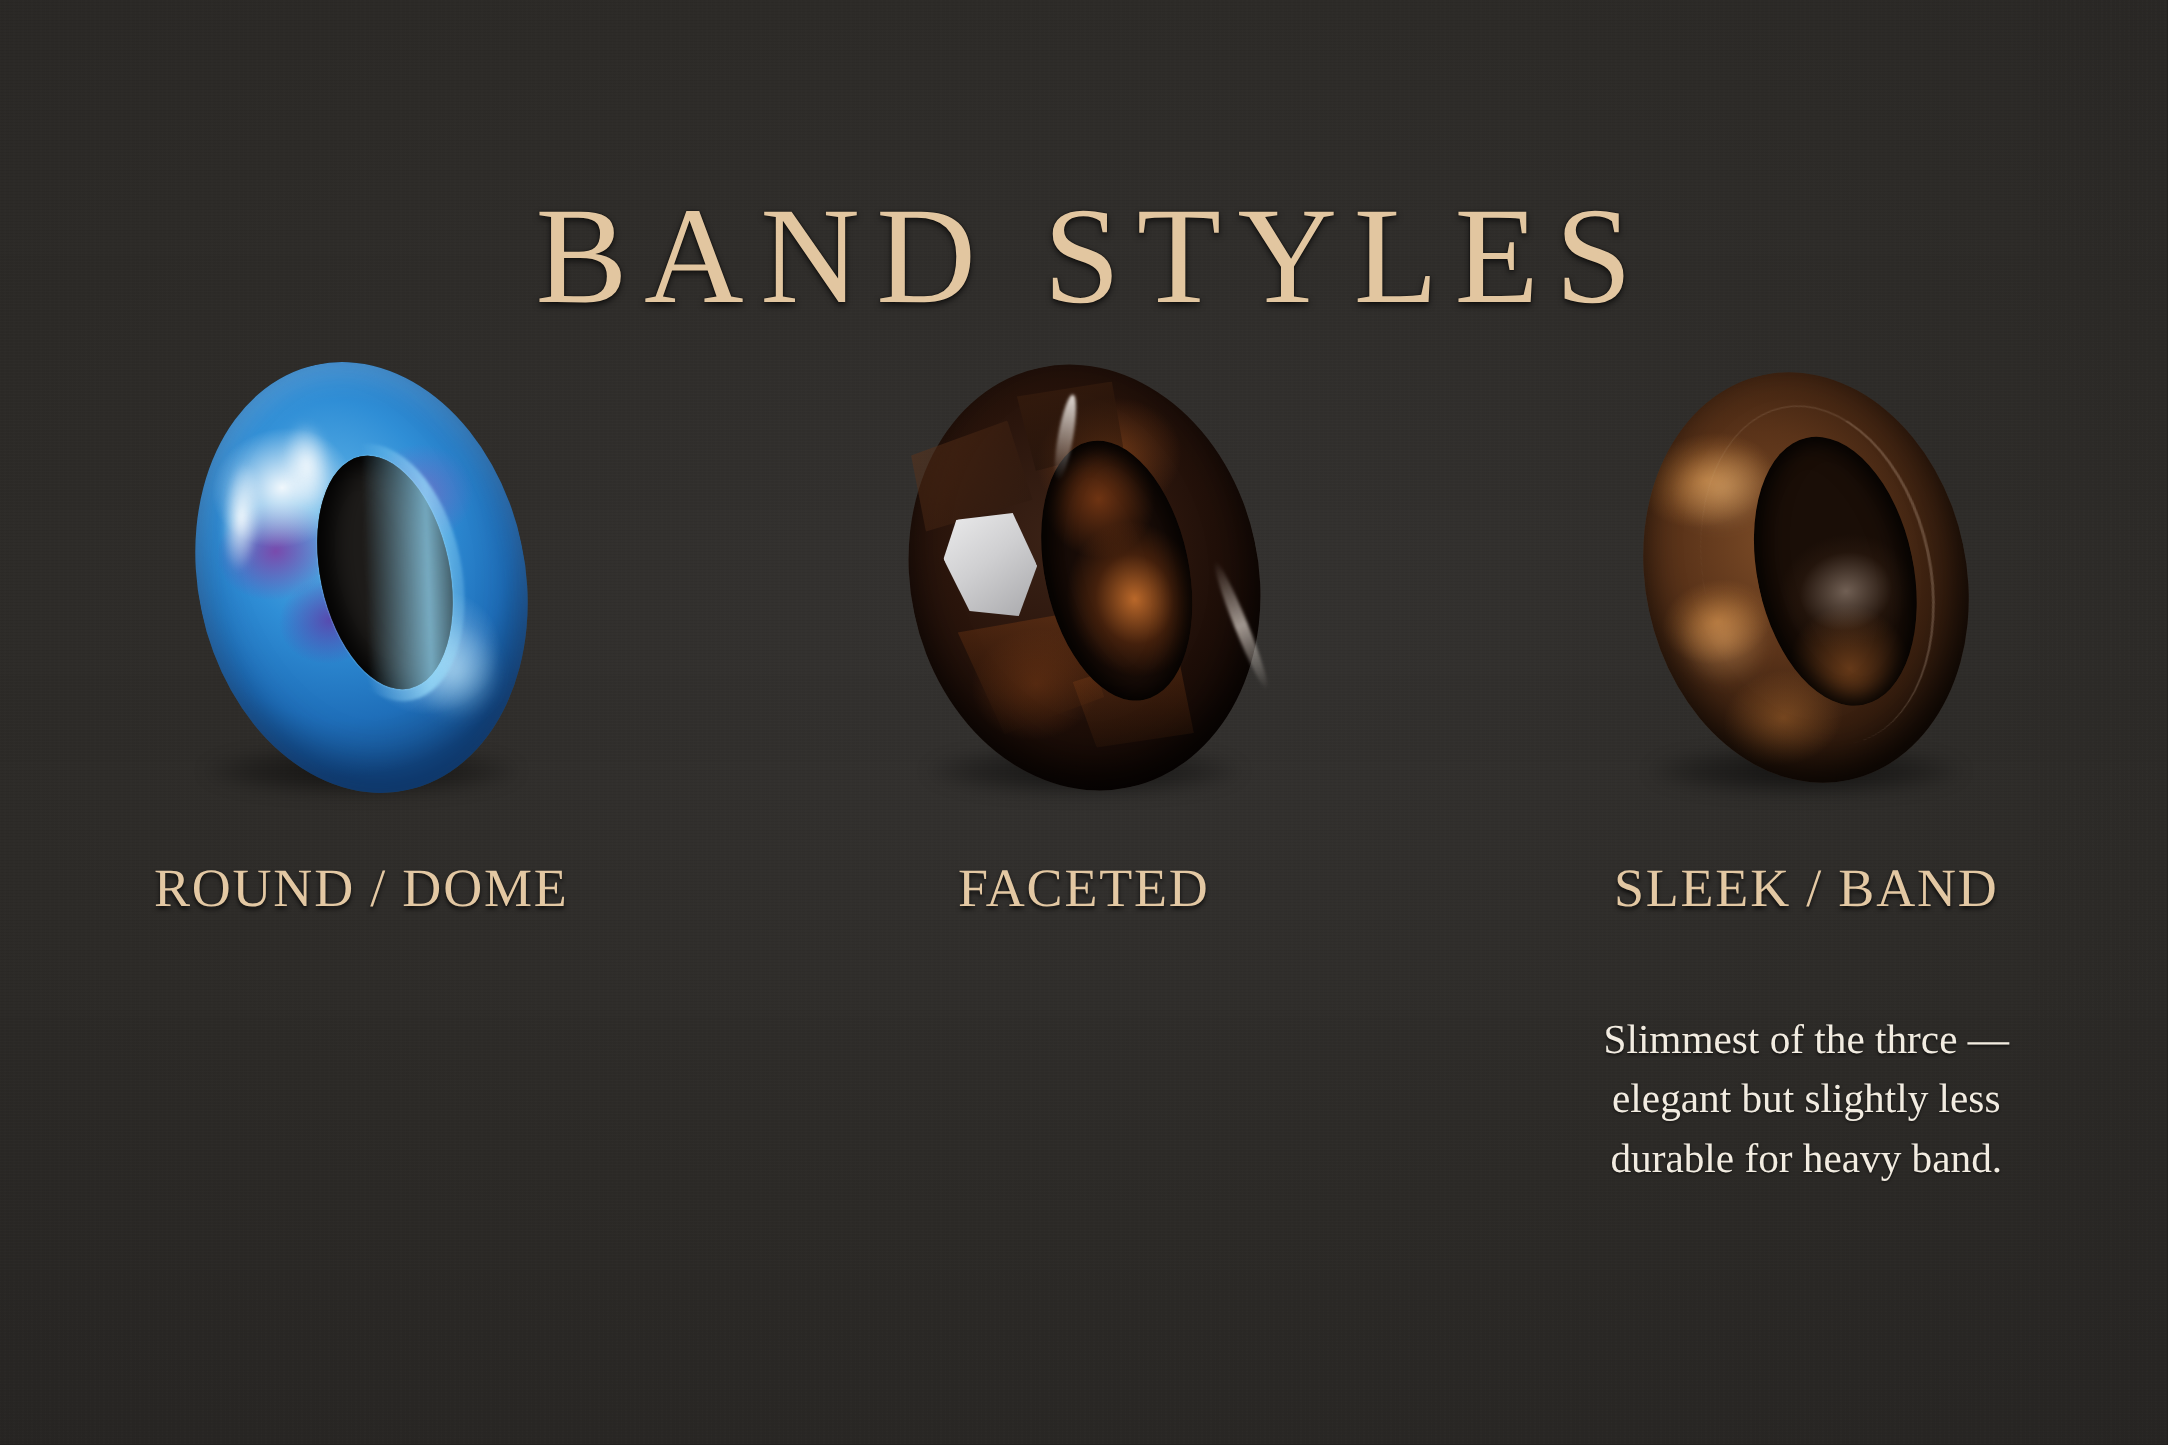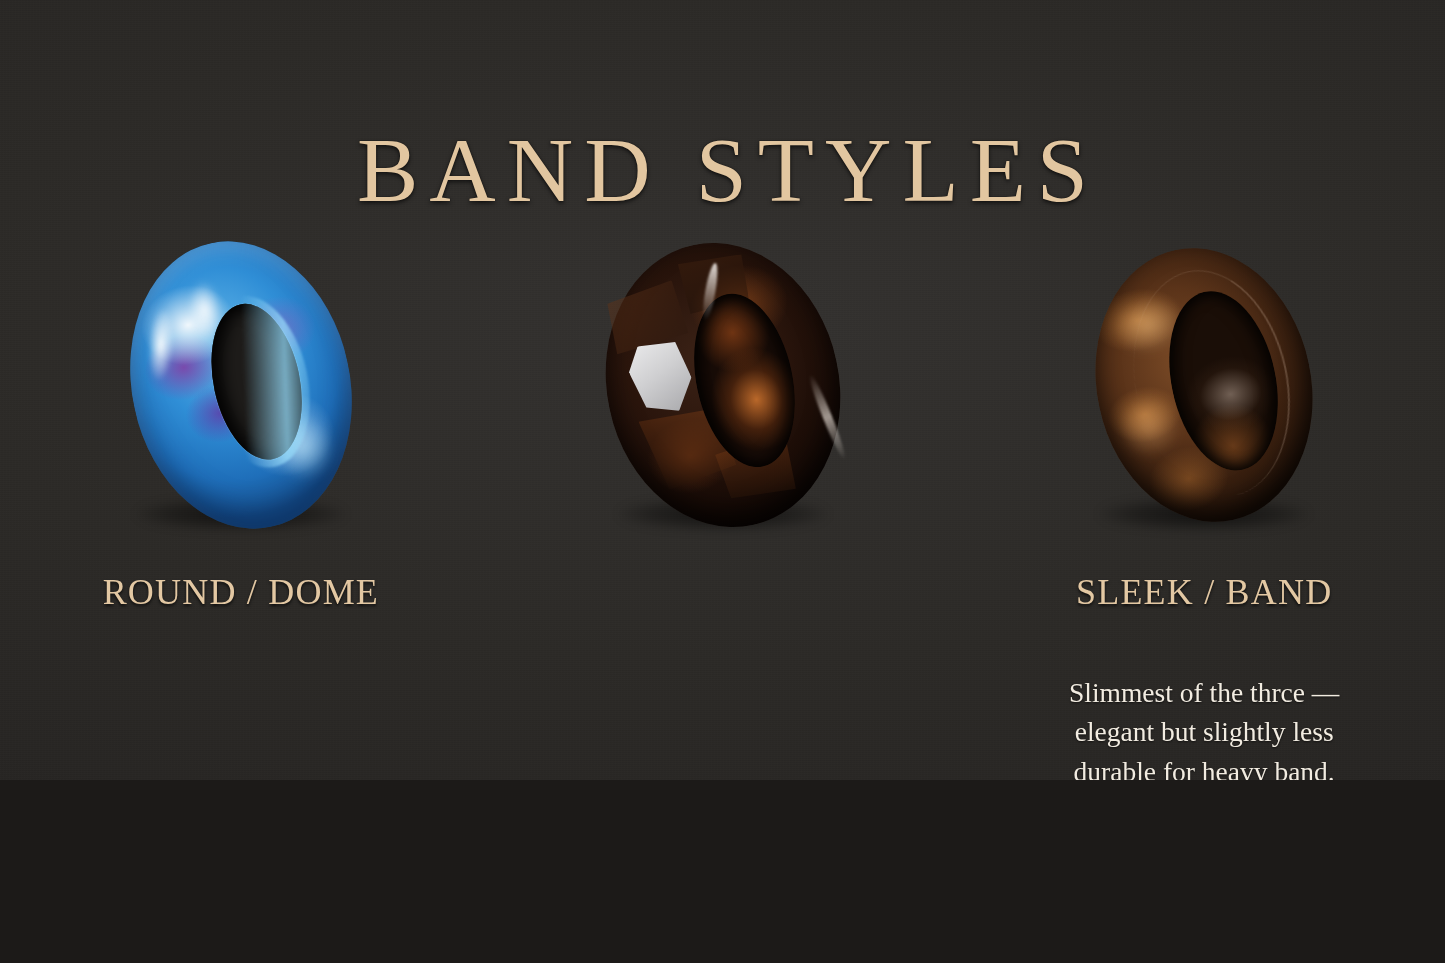--- a/index.html
+++ b/index.html
@@ -3,21 +3,21 @@
 <meta charset="utf-8">
 <style>
   html, body {
     margin: 0;
     padding: 0;
     background: #1c1a18;
   }
   .poster {
     position: relative;
     width: 1445px;
-    height: 780px;
+    height: 963px;
     overflow: hidden;
     background-color: #2b2926;
     background-image:
       radial-gradient(ellipse 120% 95% at 50% 42%, #343230 0%, #2c2a27 45%, #232120 100%);
     font-family: "Liberation Serif", "DejaVu Serif", serif;
     -webkit-font-smoothing: antialiased;
   }
   
   .grain {
     position: absolute;
@@ -335,20 +335,21 @@
             <div class="facet f-b"></div>
             <div class="facet f-c"></div>
             <div class="facet f-d"></div>
             <div class="facet f-bright"></div>
             <div class="hole"></div>
             <div class="rimlight r1"></div>
             <div class="rimlight r2"></div>
           </div>
         </div>
       </div>
+      <div class="col-heading">FACETED</div>
     </div>
 
     <div class="col">
       <div class="ring-slot">
         <div class="ring-stage">
           <div class="ring-shadow"></div>
           <div class="ring ring-flat">
             <div class="band"></div>
             <div class="gloss g1"></div>
             <div class="gloss g2"></div>

